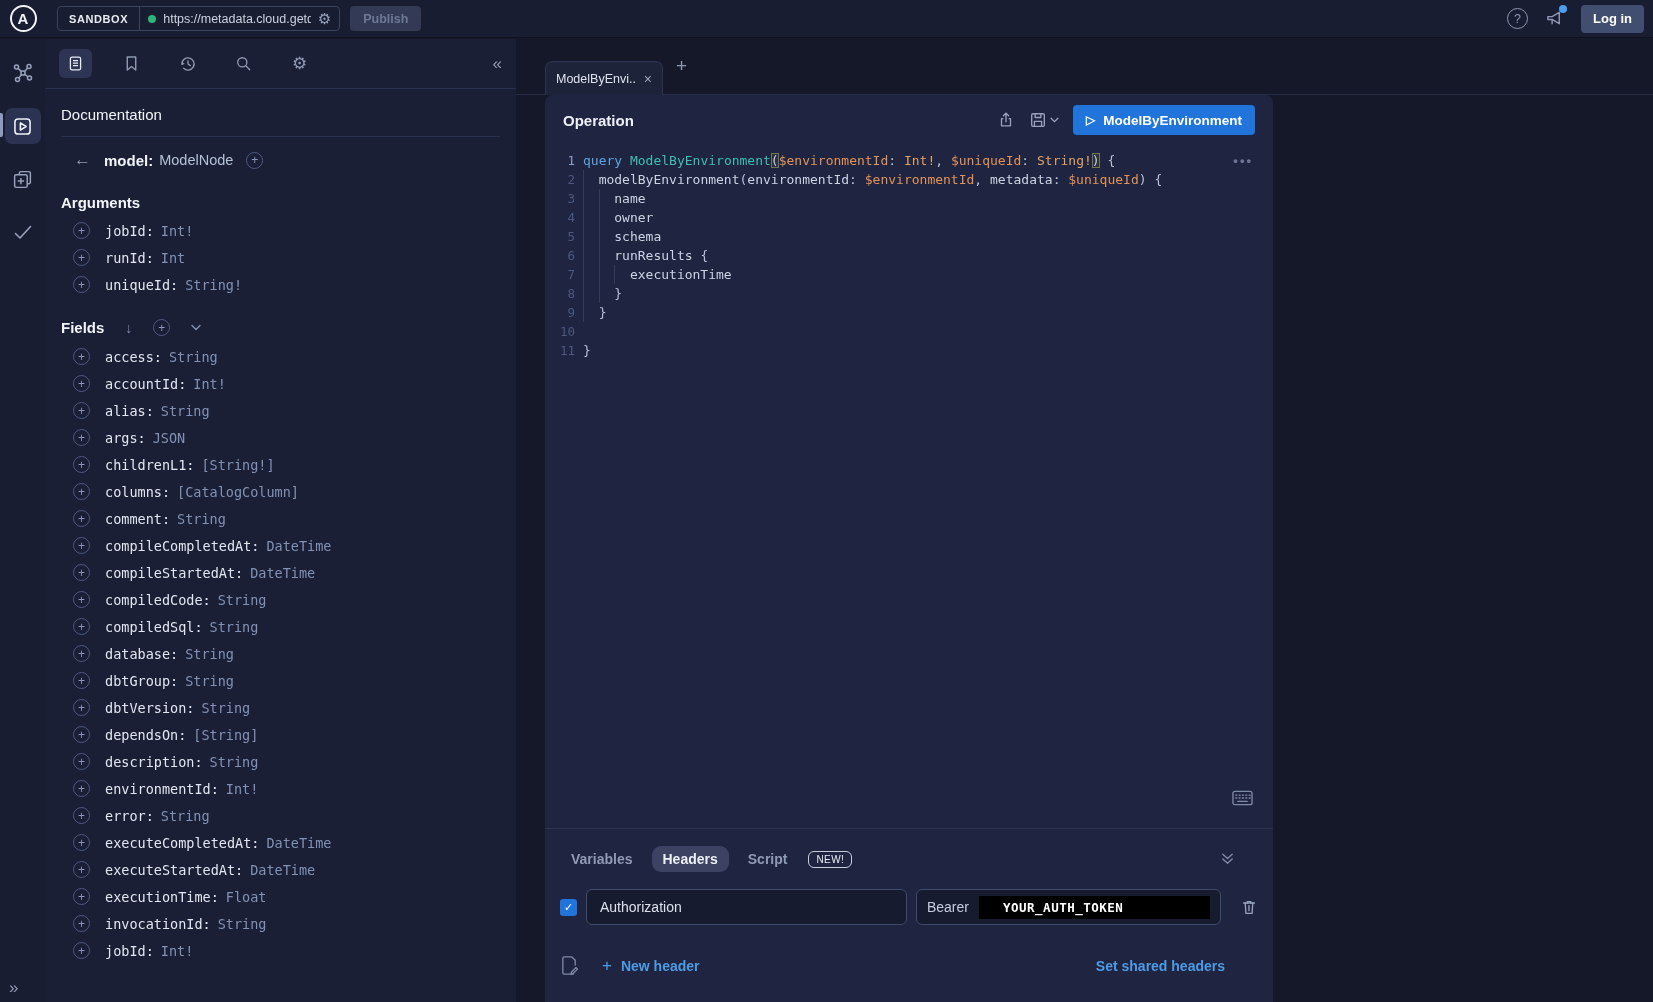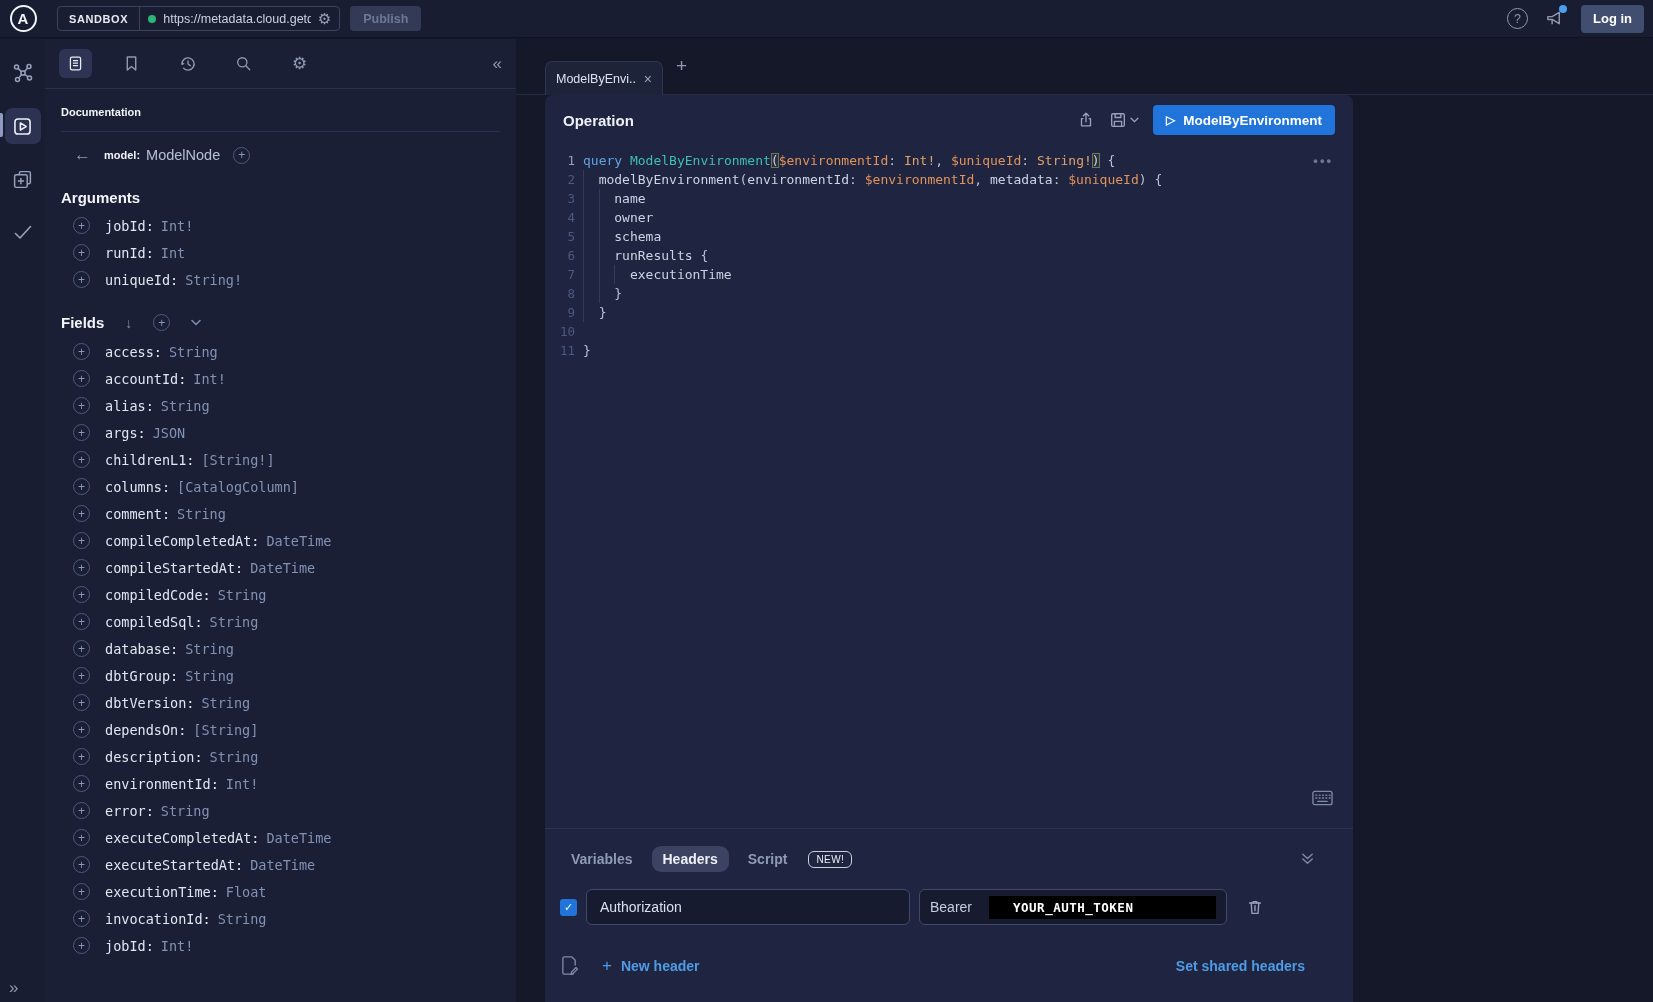--- a/index.html
+++ b/index.html
@@ -41,25 +41,25 @@
   .rail-expand { position:absolute; left:9px; bottom:4px; color:#8f99b5; font-size:17px; letter-spacing:-2px; }
 
   
   #docpanel { position:absolute; left:45px; top:39px; width:471px; bottom:0; background:#1a1f36; overflow:hidden; }
   .doc-tabs { height:50px; display:flex; align-items:center; gap:23px; padding:0 14px;
     border-bottom:1px solid #2a3150; }
   .doc-tab { color:#8f99b3; width:33px; height:29px; display:flex; align-items:center; justify-content:center; }
   .doc-tab.active { background:#2e3554; border-radius:6px; color:#e8ebf4; }
   .doc-collapse { margin-left:auto; color:#8f99b3; font-size:17px; }
   .doc-body { padding:17px 16px 0 16px; }
-  .doc-title { font-size:11px; font-weight:bold; color:#f2f4f8; }
+  .doc-title { font-size:15px; font-weight:normal; color:#f2f4f8; }
   .doc-rule { border:none; border-top:1px solid #2a3150; margin:13px 0 0 0; }
   .crumb-row { display:flex; align-items:center; gap:13px; padding:10px 0 0 13px; height:36px; }
   .back-arrow { color:#8f9ab3; font-size:17px; }
-  .crumb-label { font-size:11px; font-weight:bold; color:#f2f4f8; }
+  .crumb-label { font-size:15px; font-weight:bold; color:#f2f4f8; }
   .crumb-type { font-size:14.5px; color:#b6c0d6; margin-left:-7px; }
   .sec-title { font-size:15px; font-weight:bold; color:#f2f4f8; margin-top:21px; }
   .fields-head { display:flex; align-items:center; gap:21px; margin-top:21px; }
   .head-icon { color:#7f8cab; font-size:14px; line-height:1; }
   .plus-circle { width:17px; height:17px; border:1.2px solid #4d5a80; border-radius:50%; color:#8b97b8;
     font-size:12px; display:flex; align-items:center; justify-content:center; flex:none; line-height:1; }
   .arg-list { margin-top:6px; }
   .f-row { display:flex; align-items:center; gap:15px; height:27px; padding-left:12px; }
   .f-name { font-family:"DejaVu Sans Mono", monospace; font-size:13.5px; color:#e2e6f0; }
   .f-type { font-family:"DejaVu Sans Mono", monospace; font-size:13.5px; color:#8292b4; margin-left:-8px; }
@@ -69,21 +69,21 @@
   #main { position:absolute; left:516px; top:39px; right:0; bottom:0; background:#141829; }
   .tabbar { position:absolute; left:0; top:0; right:0; height:56px; border-bottom:1px solid #262c45; }
   .op-tab { position:absolute; left:29px; bottom:-1px; width:118px; height:34px; background:#1d2339;
     border:1px solid #2e3552; border-bottom:none; border-radius:7px 7px 0 0;
     display:flex; align-items:center; gap:8px; padding:0 10px; }
   .op-tab-label { font-size:12.5px; color:#dfe3ee; white-space:nowrap; overflow:hidden; }
   .tab-close { color:#9aa3ba; font-size:14px; }
   .tab-add { position:absolute; left:160px; top:16px; color:#8f99b3; font-size:19px; }
 
   
-  #opcard { position:absolute; left:29px; top:56px; width:808px; height:907px; background:#1f2440;
+  #opcard { position:absolute; left:29px; top:56px; width:728px; height:907px; background:#1f2440;
     border-radius:8px 8px 0 0; overflow:hidden; }
   .op-header { height:50px; display:flex; align-items:center; padding:0 18px; }
   .op-title { font-size:15px; font-weight:bold; color:#eef1f7; }
   .op-actions { margin-left:auto; display:flex; align-items:center; gap:14px; color:#98a2bd; }
   .save-group { display:flex; align-items:center; gap:3px; }
   .run-btn { height:30px; padding:0 13px; background:#2174da; border:none; border-radius:4px; color:#fff;
     font-size:13.5px; font-weight:bold; display:flex; align-items:center; gap:8px; }
   .play-glyph { font-size:12px; }
   .editor { position:absolute; left:0; top:56px; right:0; height:670px; }
   .gutter { position:absolute; left:8px; top:0; width:22px; text-align:right; }
@@ -106,21 +106,21 @@
   .req-tab.active { background:#3b4262; color:#eef1f7;border-radius:9px; }
   .new-badge { margin-left:2px; border:1px solid #c9cfdc; border-radius:6px; padding:2px 7px;
     font-size:10px; font-weight:normal; color:#e8ecf4; letter-spacing:.4px; }
   .req-collapse { margin-left:auto; color:#7f8aa8; margin-right:10px; }
   .hdr-row { margin-top:17px; display:flex; align-items:center; gap:9px; }
   .checkbox { width:17px; height:17px; background:#2174da; border-radius:3px; color:#fff; font-size:11px;
     display:flex; align-items:center; justify-content:center; flex:none; }
   .key-input { width:324px; height:36px; background:#161b2f; border:1px solid #3f4a6b; border-radius:6px;
     display:flex; align-items:center; padding:0 13px; font-size:14px; color:#dde1ec; }
   .val-input { width:308px; height:36px; background:#161b2f; border:1px solid #3f4a6b; border-radius:6px;
-    display:flex; align-items:center; padding:0 10px; gap:17px; }
+    display:flex; align-items:center; padding:0 10px; gap:10px; }
   .bearer { font-size:14px; color:#c6cddd; flex:none; }
   .token-box { background:#000; color:#fff; font-family:"DejaVu Sans Mono", monospace; font-size:12.5px;
     font-weight:bold; padding:4px 24px; letter-spacing:.5px; white-space:nowrap; overflow:hidden; flex:1; }
   .trash-btn { color:#98a2bd; margin-left:10px; }
   .req-footer { margin-top:30px; display:flex; align-items:center; }
   .file-edit { color:#7f8aa8; }
   .new-header { margin-left:23px; display:flex; align-items:center; gap:9px; color:#4f9ce6;
     font-size:14px; font-weight:bold; }
   .plus-glyph { font-size:17px; font-weight:normal; }
   .shared-headers { margin-left:auto; margin-right:33px; color:#4f9ce6; font-size:14px; font-weight:bold; }

